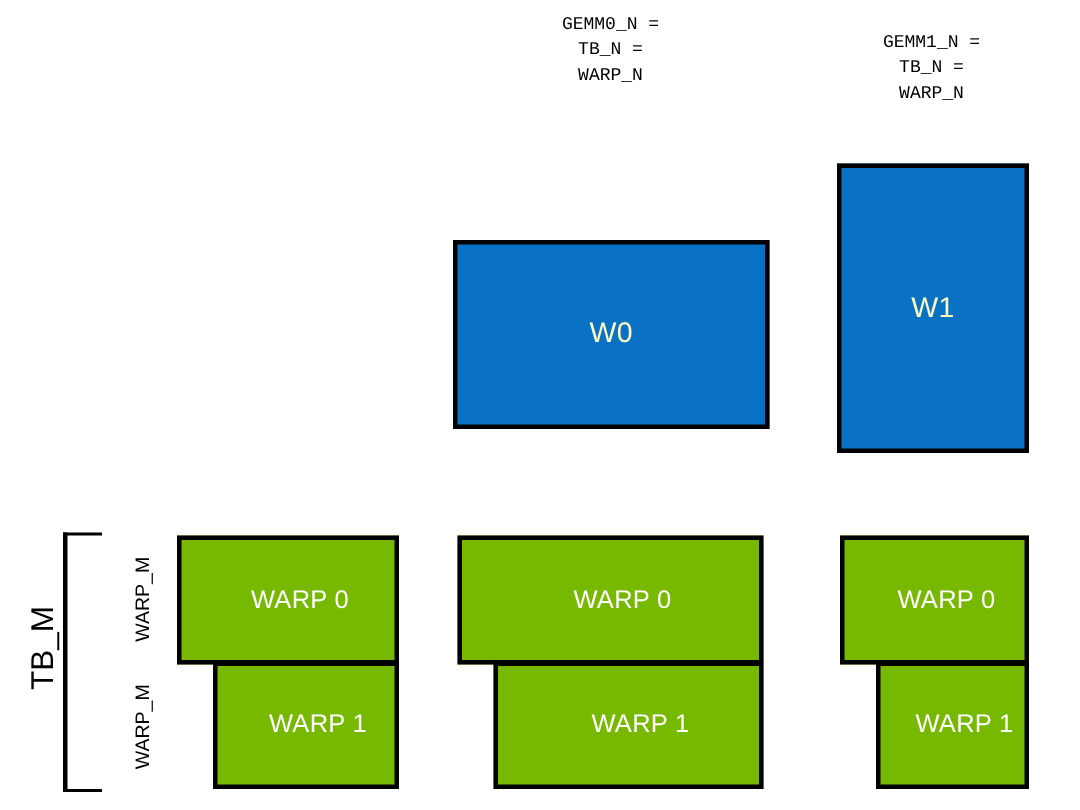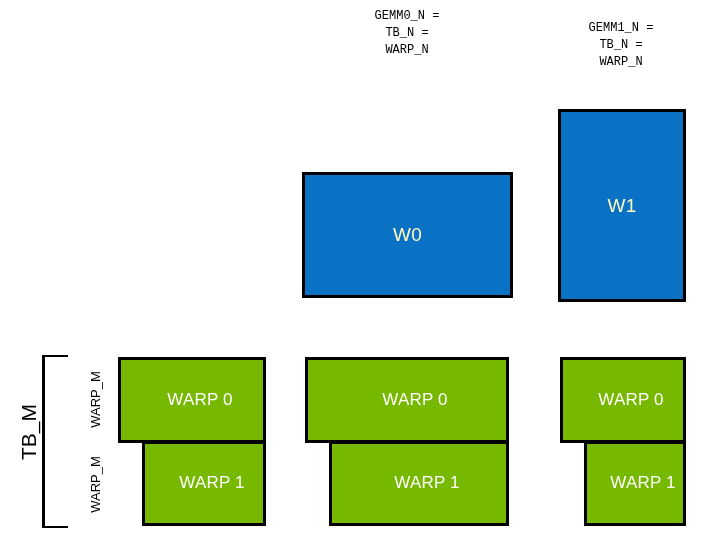--- a/index.html
+++ b/index.html
@@ -41,21 +41,21 @@
     display: flex;
     align-items: center;
     justify-content: center;
   }
   .blue-box .blue-label {
     color: #fef9c3;
     font-size: 19px;
     font-family: "Liberation Sans", sans-serif;
     letter-spacing: 0.2px;
   }
-  #blue-w0 { left: 302px; top: 172px; width: 211px; height: 126px; }
+  #blue-w0 { left: 302px; top: 160px; width: 211px; height: 126px; }
   #blue-w1 { left: 558px; top: 109px; width: 128px; height: 193px; }
 
   
   .green-col {
     position: absolute;
     top: 357px;
     height: 169px;
     display: flex;
     flex-direction: column;
   }

